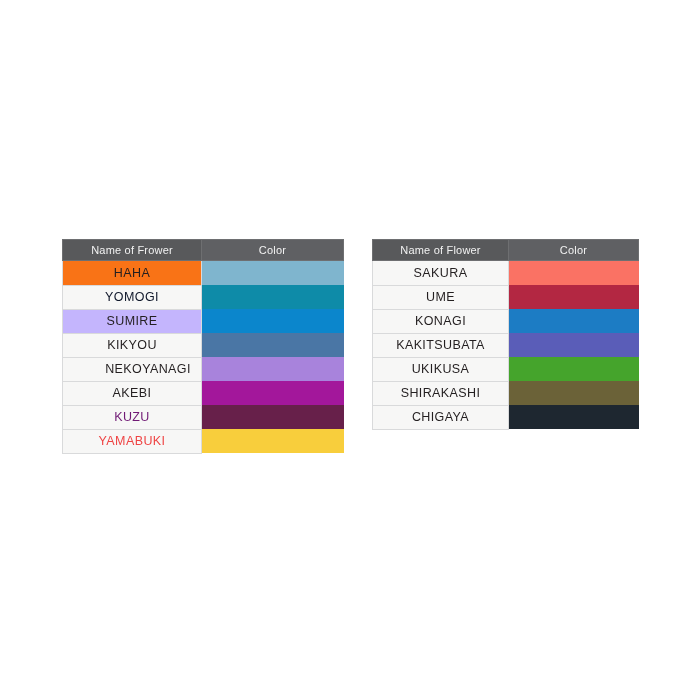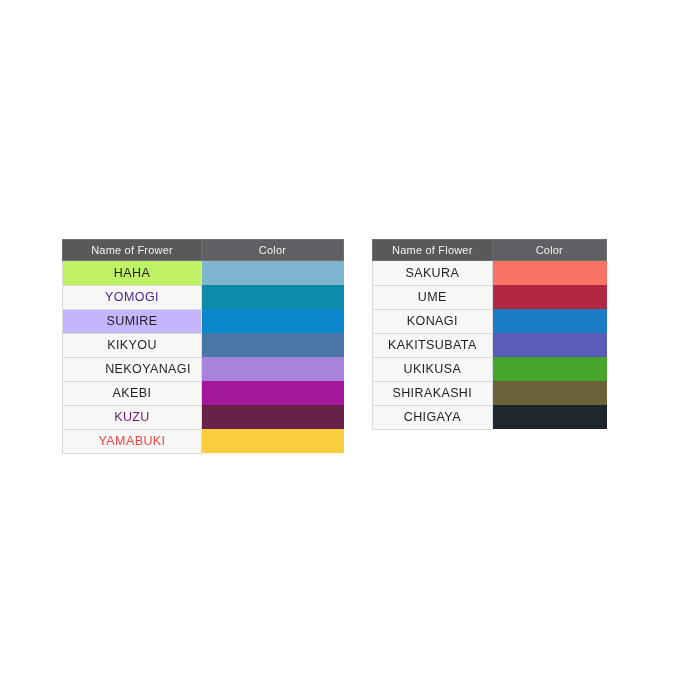--- a/index.html
+++ b/index.html
@@ -30,21 +30,21 @@
 
   #table-left {
     left: 62px;
     top: 239px;
     width: 281px;
   }
 
   #table-right {
     left: 372px;
     top: 239px;
-    width: 235px;
+    width: 267px;
   }
 
   table.flower-table {
     border-collapse: collapse;
     width: 100%;
     table-layout: fixed;
   }
 
   table.flower-table th,
   table.flower-table td {
@@ -120,27 +120,27 @@
         <col class="c-color">
       </colgroup>
       <thead>
         <tr class="hdr-row">
           <th class="hdr-name" style="background: rgb(88, 89, 91); color: rgb(242, 242, 242);">Name of Frower</th>
           <th class="hdr-color" style="background: rgb(95, 96, 99); color: rgb(242, 242, 242);">Color</th>
         </tr>
       </thead>
       <tbody>
           <tr>
-            <td class="name-cell" style="background: #bef264; border-color: rgb(217, 218, 219); color: rgb(35, 31, 32);">HAHA</td>
+            <td class="name-cell" style="background: #f97316; border-color: rgb(217, 218, 219); color: rgb(35, 31, 32);">HAHA</td>
             <td class="swatch-cell">
               <span class="swatch" style="background-color: rgb(127, 181, 206);"></span>
             </td>
           </tr>
           <tr>
-            <td class="name-cell" style="background: rgb(247, 247, 246); border-color: rgb(217, 218, 219); color: #4c1d95;">YOMOGI</td>
+            <td class="name-cell" style="background: rgb(247, 247, 246); border-color: rgb(217, 218, 219); color: #0f172a;">YOMOGI</td>
             <td class="swatch-cell">
               <span class="swatch" style="background-color: rgb(14, 139, 168);"></span>
             </td>
           </tr>
           <tr>
             <td class="name-cell" style="background: #c4b5fd; border-color: rgb(217, 218, 219); color: rgb(35, 31, 32);">SUMIRE</td>
             <td class="swatch-cell">
               <span class="swatch" style="background-color: rgb(11, 134, 204);"></span>
             </td>
           </tr>

